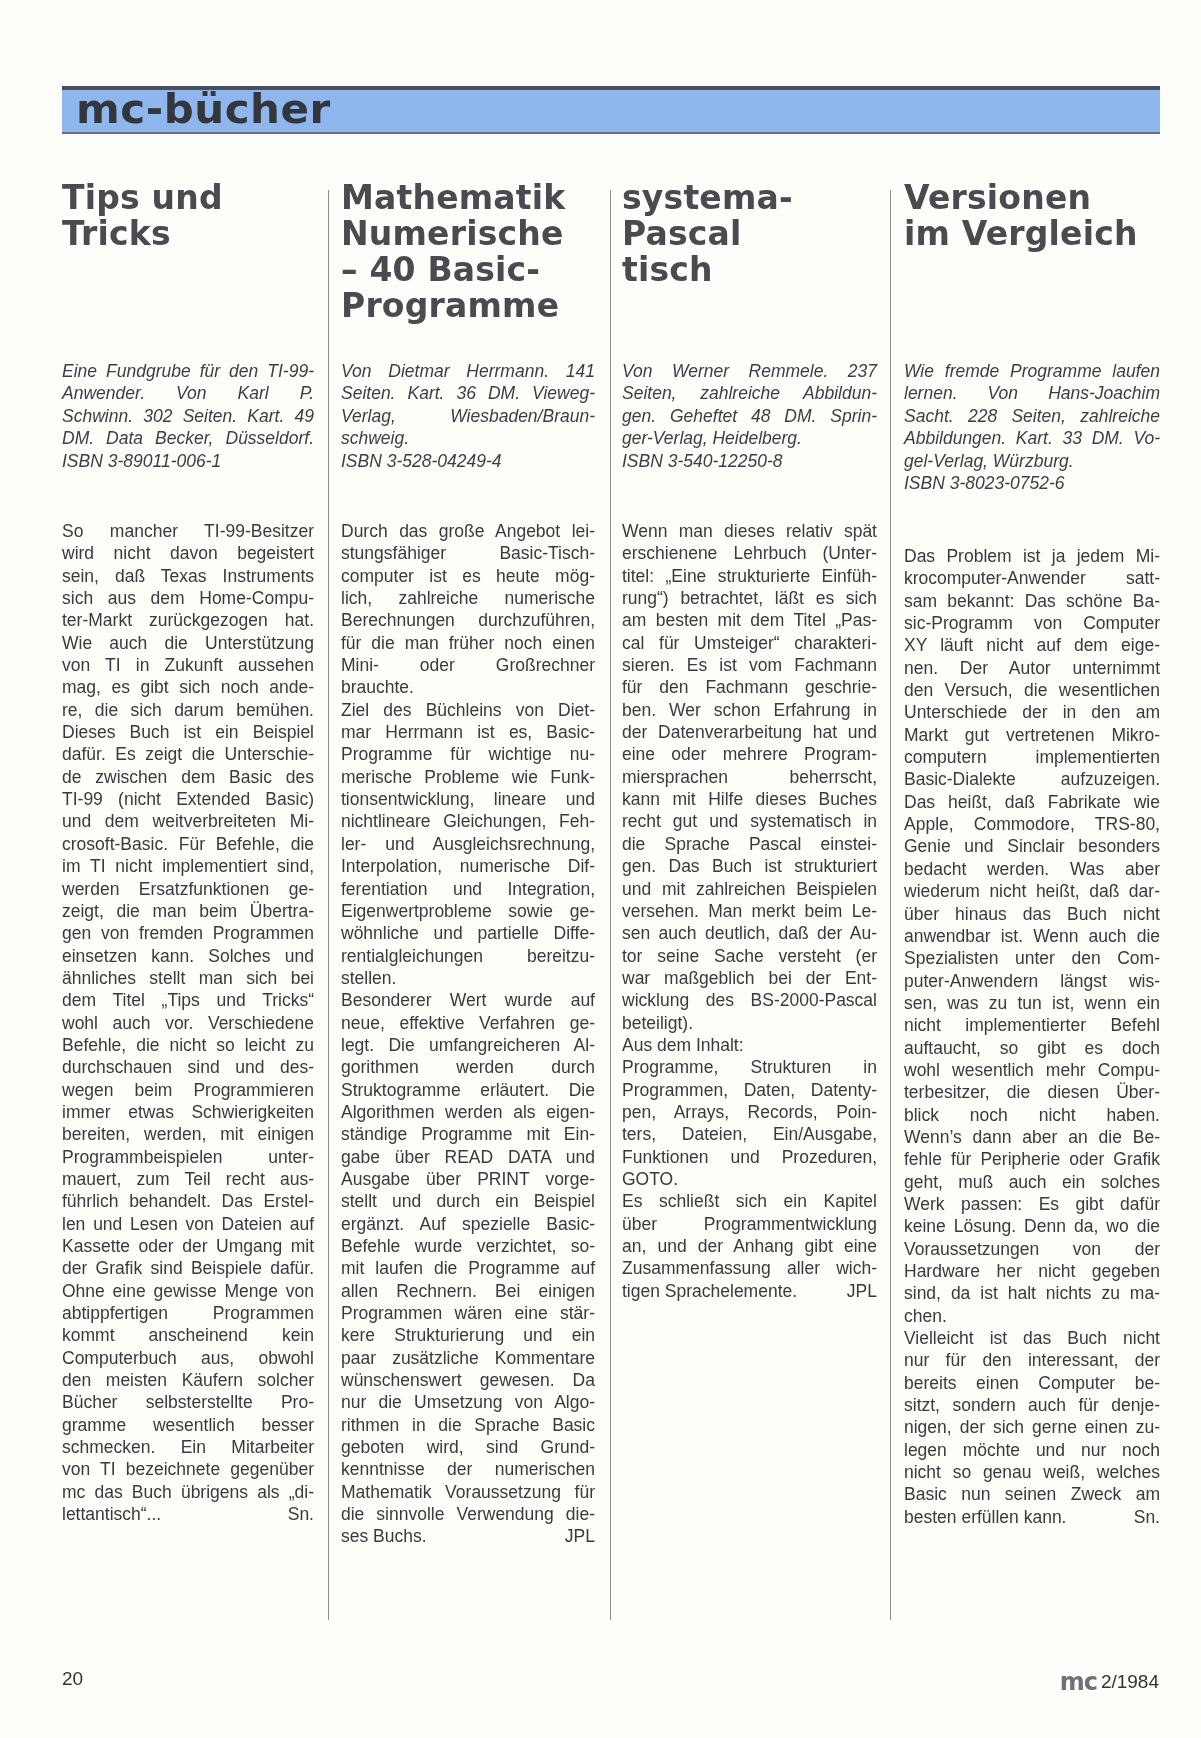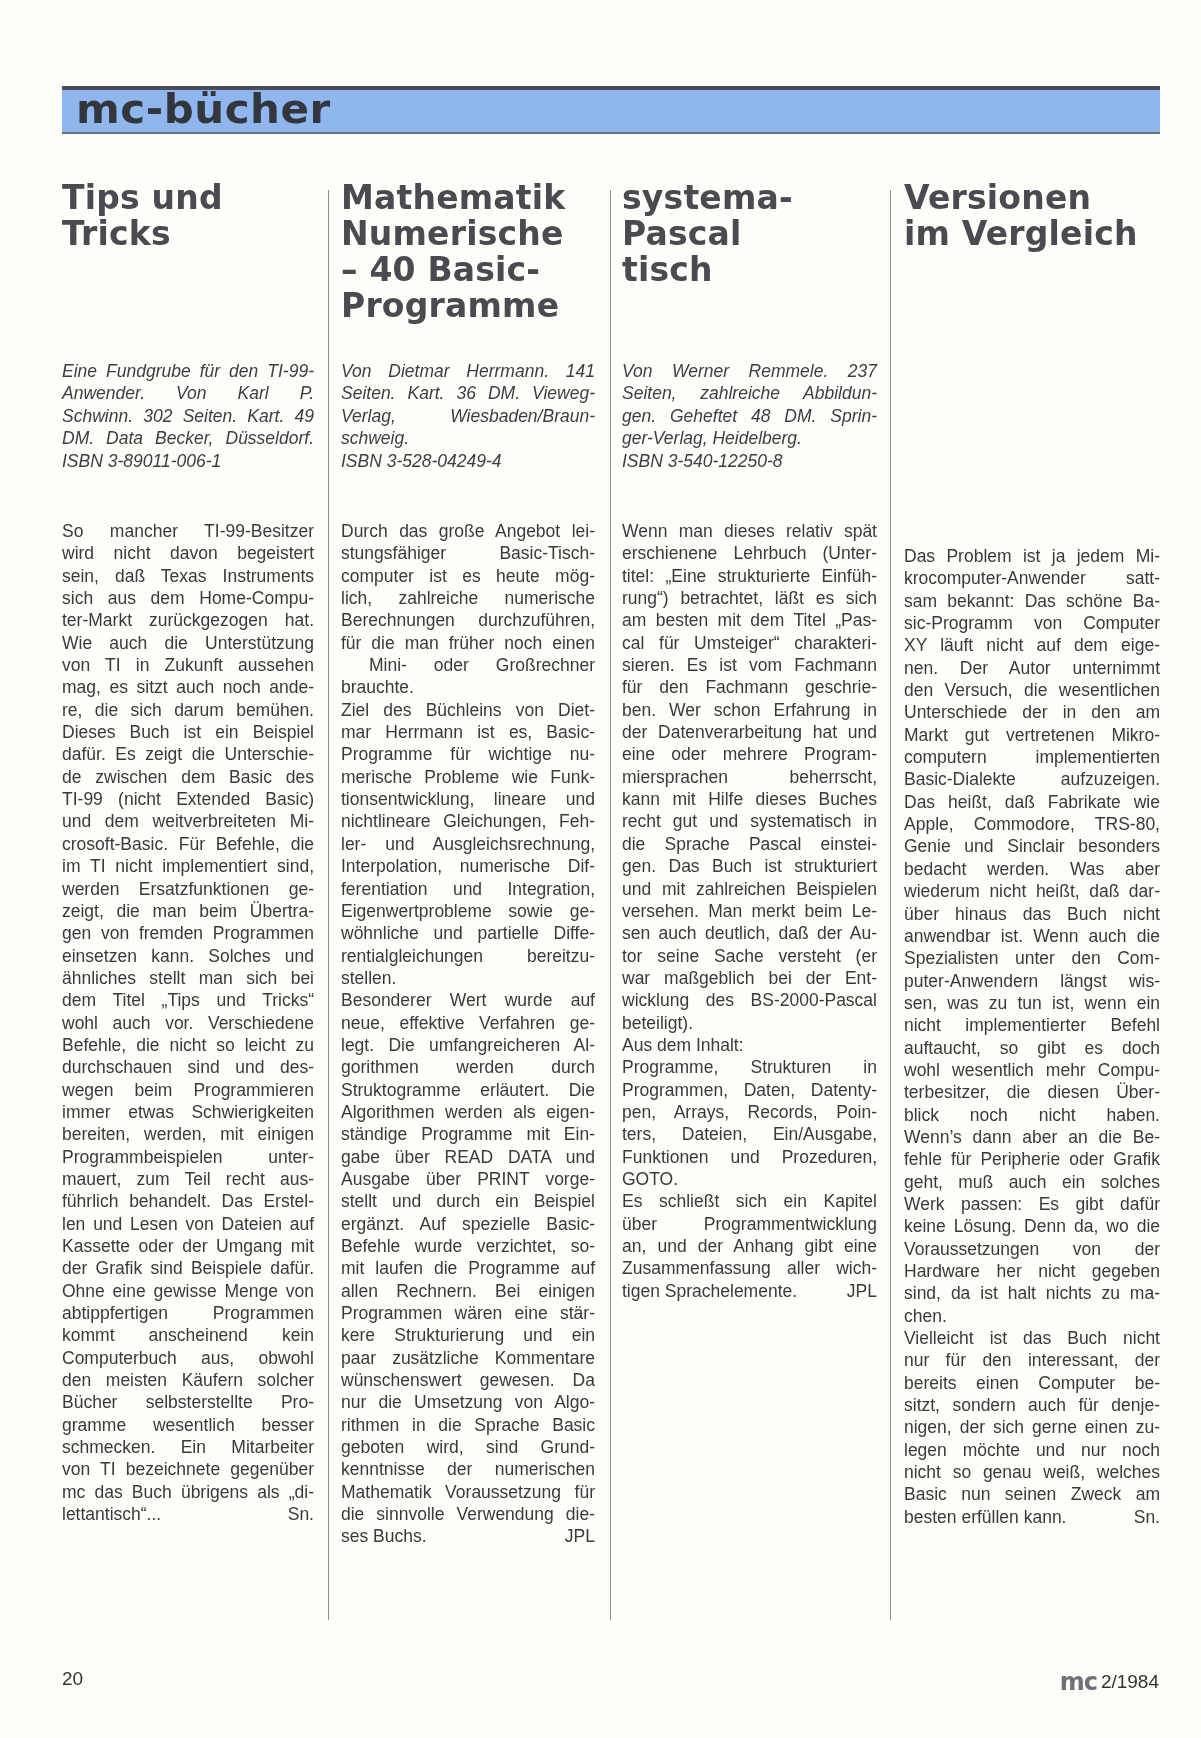--- a/index.html
+++ b/index.html
@@ -80,21 +80,21 @@
       <span class="ln " style="white-space: nowrap;">ISBN 3-89011-006-1</span>
     </div>
     <div class="body" style="top: 340px; width: 100%;">
       <span class="ln j" style="white-space: normal;">So mancher TI-99-Besitzer</span>
       <span class="ln j" style="white-space: normal;">wird nicht davon begeistert</span>
       <span class="ln j" style="white-space: normal;">sein, daß Texas Instruments</span>
       <span class="ln j" style="white-space: normal;">sich aus dem Home-Compu-</span>
       <span class="ln j" style="white-space: normal;">ter-Markt zurückgezogen hat.</span>
       <span class="ln j" style="white-space: normal;">Wie auch die Unterstützung</span>
       <span class="ln j" style="white-space: normal;">von TI in Zukunft aussehen</span>
-      <span class="ln j" style="white-space: normal;">mag, es sitzt auch noch ande-</span>
+      <span class="ln j" style="white-space: normal;">mag, es gibt sich noch ande-</span>
       <span class="ln j" style="white-space: normal;">re, die sich darum bemühen.</span>
       <span class="ln j" style="white-space: normal;">Dieses Buch ist ein Beispiel</span>
       <span class="ln j" style="white-space: normal;">dafür. Es zeigt die Unterschie-</span>
       <span class="ln j" style="white-space: normal;">de zwischen dem Basic des</span>
       <span class="ln j" style="white-space: normal;">TI-99 (nicht Extended Basic)</span>
       <span class="ln j" style="white-space: normal;">und dem weitverbreiteten Mi-</span>
       <span class="ln j" style="white-space: normal;">crosoft-Basic. Für Befehle, die</span>
       <span class="ln j" style="white-space: normal;">im TI nicht implementiert sind,</span>
       <span class="ln j" style="white-space: normal;">werden Ersatzfunktionen ge-</span>
       <span class="ln j" style="white-space: normal;">zeigt, die man beim Übertra-</span>
@@ -144,21 +144,21 @@
       <span class="ln " style="white-space: nowrap;">schweig.</span>
       <span class="ln " style="white-space: nowrap;">ISBN 3-528-04249-4</span>
     </div>
     <div class="body" style="top: 340px; width: 100%;">
       <span class="ln j" style="white-space: normal;">Durch das große Angebot lei-</span>
       <span class="ln j" style="white-space: normal;">stungsfähiger Basic-Tisch-</span>
       <span class="ln j" style="white-space: normal;">computer ist es heute mög-</span>
       <span class="ln j" style="white-space: normal;">lich, zahlreiche numerische</span>
       <span class="ln j" style="white-space: normal;">Berechnungen durchzuführen,</span>
       <span class="ln j" style="white-space: normal;">für die man früher noch einen</span>
-      <span class="ln j" style="white-space: normal; margin-left: 28px;">Mini- oder Großrechner</span>
+      <span class="ln j" style="white-space: normal;">Mini- oder Großrechner</span>
       <span class="ln " style="white-space: nowrap;">brauchte.</span>
       <span class="ln j" style="white-space: normal;">Ziel des Büchleins von Diet-</span>
       <span class="ln j" style="white-space: normal;">mar Herrmann ist es, Basic-</span>
       <span class="ln j" style="white-space: normal;">Programme für wichtige nu-</span>
       <span class="ln j" style="white-space: normal;">merische Probleme wie Funk-</span>
       <span class="ln j" style="white-space: normal;">tionsentwicklung, lineare und</span>
       <span class="ln j" style="white-space: normal;">nichtlineare Gleichungen, Feh-</span>
       <span class="ln j" style="white-space: normal;">ler- und Ausgleichsrechnung,</span>
       <span class="ln j" style="white-space: normal;">Interpolation, numerische Dif-</span>
       <span class="ln j" style="white-space: normal;">ferentiation und Integration,</span>
@@ -247,20 +247,28 @@
       <span class="ln sig">
         <span>tigen Sprachelemente.</span>
         <span>JPL</span>
       </span>
     </div>
   </div>
 <div class="col" style="left: 904px; width: 256px; height: 1480px;">
     <div class="headline">
       <span class="ln">Versionen</span>
       <span class="ln">im Vergleich</span>
+    </div>
+    <div class="meta" style="position: absolute; top: 180px; width: 100%;">
+      <span class="ln j" style="white-space: normal;">Wie fremde Programme laufen</span>
+      <span class="ln j" style="white-space: normal;">lernen.  Von  Hans-Joachim</span>
+      <span class="ln j" style="white-space: normal;">Sacht. 228 Seiten, zahlreiche</span>
+      <span class="ln j" style="white-space: normal;">Abbildungen. Kart. 33 DM. Vo-</span>
+      <span class="ln " style="white-space: nowrap;">gel-Verlag, Würzburg.</span>
+      <span class="ln " style="white-space: nowrap;">ISBN 3-8023-0752-6</span>
     </div>
     <div class="body" style="top: 365px; width: 100%;">
       <span class="ln j" style="white-space: normal;">Das Problem ist ja jedem Mi-</span>
       <span class="ln j" style="white-space: normal;">krocomputer-Anwender satt-</span>
       <span class="ln j" style="white-space: normal;">sam bekannt: Das schöne Ba-</span>
       <span class="ln j" style="white-space: normal;">sic-Programm von Computer</span>
       <span class="ln j" style="white-space: normal;">XY läuft nicht auf dem eige-</span>
       <span class="ln j" style="white-space: normal;">nen. Der Autor unternimmt</span>
       <span class="ln j" style="white-space: normal;">den Versuch, die wesentlichen</span>
       <span class="ln j" style="white-space: normal;">Unterschiede der in den am</span>

